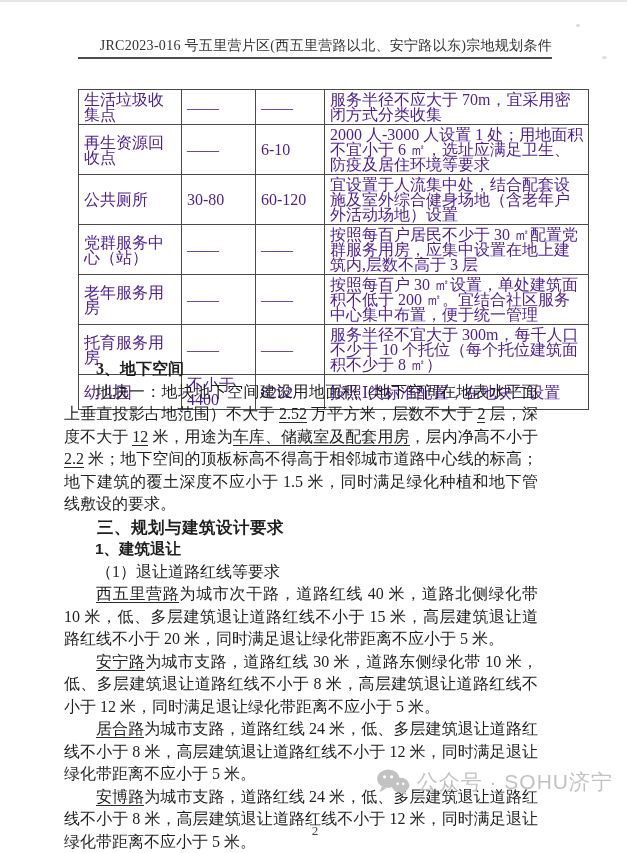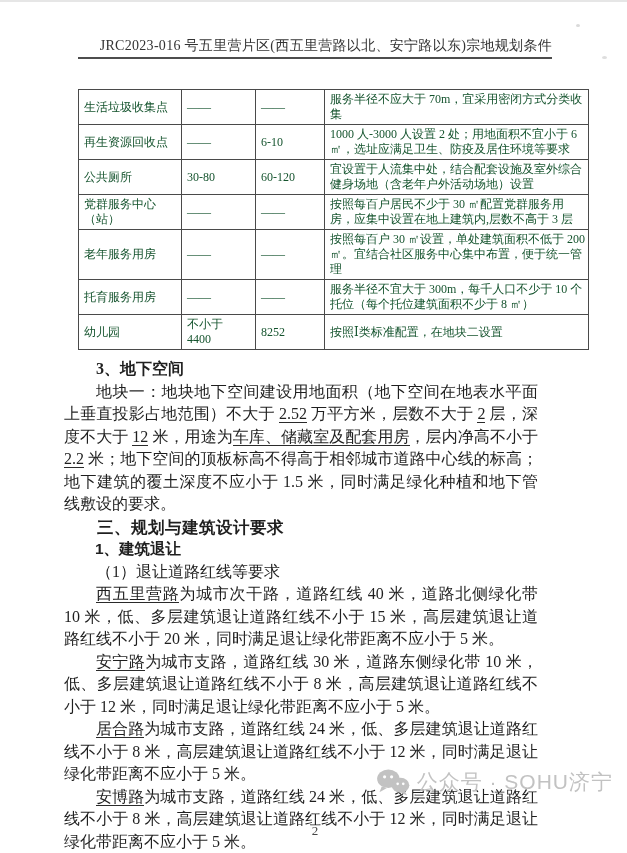--- a/index.html
+++ b/index.html
@@ -24,21 +24,21 @@
   }
   .header-rule{
     position:absolute;top:57px;left:78px;width:474px;height:2px;
     background:#4d4d4d;
   }
 
   
   table.facilities{
     position:absolute;top:89px;left:78px;width:474px;
     border-collapse:collapse;table-layout:fixed;
-    font-size:12px;line-height:15px;color:#14532d;
+    font-size:16px;line-height:15px;color:#4c1d95;
   }
   table.facilities td{
     border:1px solid #4a4a4a;
     padding:2px 3px 2px 5px;
     vertical-align:middle;
     white-space:pre-line;
     word-break:break-word;
   }
   td.c0{width:94px;}
   td.c1{width:65px;}
@@ -97,21 +97,21 @@
       <tr>
         <td class="c0">生活垃圾收集点</td>
         <td class="c1">——</td>
         <td class="c2">——</td>
         <td class="c3">服务半径不应大于 70m，宜采用密闭方式分类收集</td>
       </tr>
       <tr>
         <td class="c0">再生资源回收点</td>
         <td class="c1">——</td>
         <td class="c2">6-10</td>
-        <td class="c3">1000 人-3000 人设置 2 处；用地面积不宜小于 6 ㎡，选址应满足卫生、防疫及居住环境等要求</td>
+        <td class="c3">2000 人-3000 人设置 1 处；用地面积不宜小于 6 ㎡，选址应满足卫生、防疫及居住环境等要求</td>
       </tr>
       <tr>
         <td class="c0">公共厕所</td>
         <td class="c1">30-80</td>
         <td class="c2">60-120</td>
         <td class="c3">宜设置于人流集中处，结合配套设施及室外综合健身场地（含老年户外活动场地）设置</td>
       </tr>
       <tr>
         <td class="c0">党群服务中心（站）</td>
         <td class="c1">——</td>

